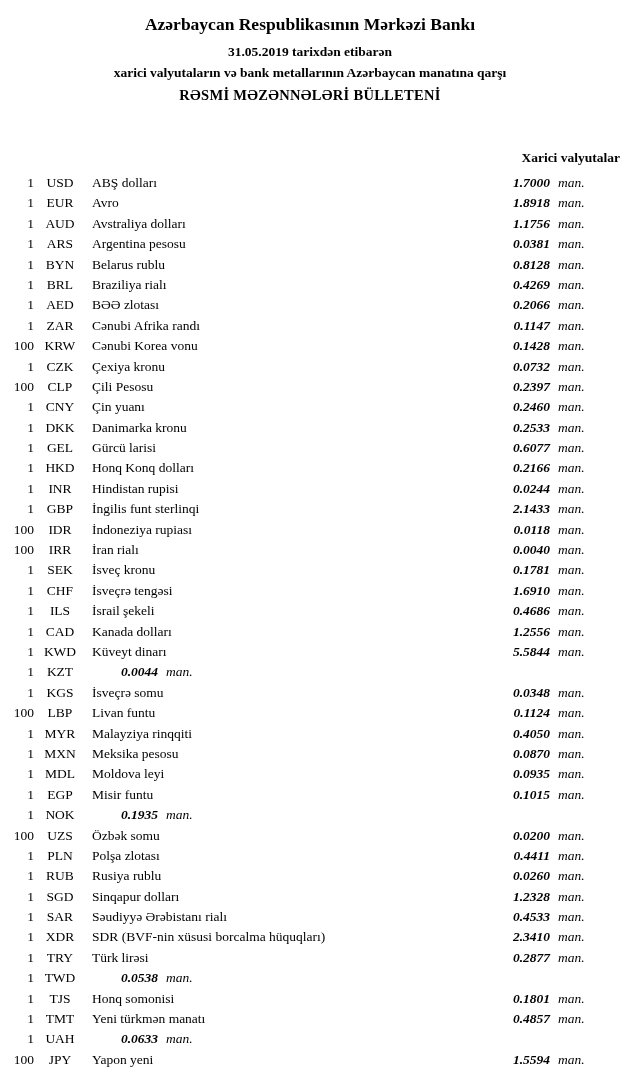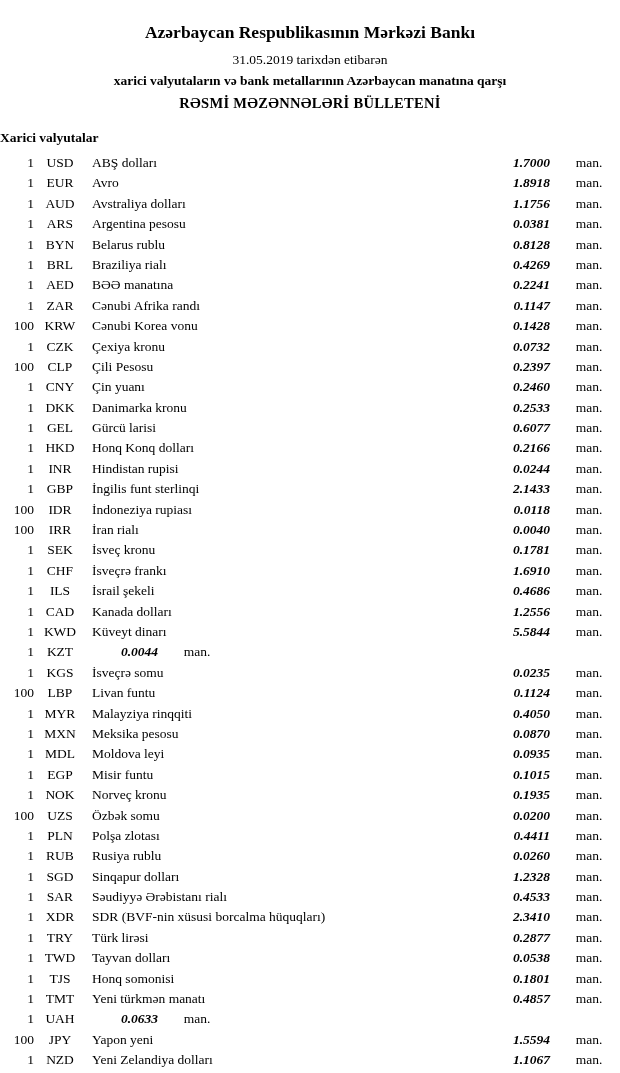--- a/index.html
+++ b/index.html
@@ -7,53 +7,53 @@
     margin: 0;
     padding: 0;
     background: #ffffff;
     color: #000000;
     font-family: "Liberation Serif", "DejaVu Serif", serif;
   }
   .page {
     width: 620px;
     height: 1073px;
     margin: 0 auto;
-    padding-top: 20px;
+    padding-top: 12px;
     overflow: hidden;
   }
   .doc-title {
     text-align: center;
     font-weight: bold;
     font-size: 17.5px;
     margin: 2px 0 0 0;
   }
   .doc-date {
     text-align: center;
-    font-weight: normal;
+    font-weight: bold;
     font-size: 13.5px;
     margin-top: 9px;
   }
   .doc-subtitle {
     text-align: center;
     font-weight: bold;
     font-size: 13.5px;
     margin-top: 5px;
   }
   .doc-bulletin {
     text-align: center;
     font-weight: bold;
     font-size: 14.5px;
     letter-spacing: 0.3px;
     margin-top: 6px;
   }
   .section-title {
-    text-align: left;
+    text-align: right;
     font-weight: bold;
     font-size: 13.5px;
-    margin-top: 18px;
+    margin-top: 46px;
     margin-bottom: 7px;
   }
   .rates-table {
     width: 100%;
   }
   .rate-row {
     display: flex;
     align-items: baseline;
     height: 20.4px;
     font-size: 13.5px;
@@ -78,23 +78,24 @@
   }
   .cell-rate {
     width: 72px;
     text-align: right;
     font-weight: bold;
     font-style: italic;
     flex: 0 0 auto;
   }
   .cell-unit {
     width: 70px;
-    text-align: center;
+    text-align: left;
     padding-left: 8px;
     flex: 0 0 auto;
+    font-style: italic;
   }
 </style>
 </head>
 <body>
 
 <div class="page">
 
   <div class="doc-title">Azərbaycan Respublikasının Mərkəzi Bankı</div>
 
   <div class="doc-date">31.05.2019 tarixdən etibarən</div>
@@ -150,22 +151,22 @@
     <span class="cell-qty">1</span>
     <span class="cell-code">BRL</span>
     <span class="cell-name">Braziliya rialı</span>
     <span class="cell-rate">0.4269</span>
     <span class="cell-unit">man.</span>
   </div>
 
   <div class="rate-row">
     <span class="cell-qty">1</span>
     <span class="cell-code">AED</span>
-    <span class="cell-name">BƏƏ manatına</span>
-    <span class="cell-rate">0.2241</span>
+    <span class="cell-name">BƏƏ zlotası</span>
+    <span class="cell-rate">0.2066</span>
     <span class="cell-unit">man.</span>
   </div>
 
   <div class="rate-row">
     <span class="cell-qty">1</span>
     <span class="cell-code">ZAR</span>
     <span class="cell-name">Cənubi Afrika randı</span>
     <span class="cell-rate">0.1147</span>
     <span class="cell-unit">man.</span>
   </div>
@@ -262,21 +263,21 @@
     <span class="cell-qty">1</span>
     <span class="cell-code">SEK</span>
     <span class="cell-name">İsveç kronu</span>
     <span class="cell-rate">0.1781</span>
     <span class="cell-unit">man.</span>
   </div>
 
   <div class="rate-row">
     <span class="cell-qty">1</span>
     <span class="cell-code">CHF</span>
-    <span class="cell-name">İsveçrə frankı</span>
+    <span class="cell-name">İsveçrə tengəsi</span>
     <span class="cell-rate">1.6910</span>
     <span class="cell-unit">man.</span>
   </div>
 
   <div class="rate-row">
     <span class="cell-qty">1</span>
     <span class="cell-code">ILS</span>
     <span class="cell-name">İsrail şekeli</span>
     <span class="cell-rate">0.4686</span>
     <span class="cell-unit">man.</span>
@@ -302,21 +303,21 @@
     <span class="cell-qty">1</span>
     <span class="cell-code">KZT</span>
     <span class="cell-rate">0.0044</span>
     <span class="cell-unit">man.</span>
   </div>
 
   <div class="rate-row">
     <span class="cell-qty">1</span>
     <span class="cell-code">KGS</span>
     <span class="cell-name">İsveçrə somu</span>
-    <span class="cell-rate">0.0235</span>
+    <span class="cell-rate">0.0348</span>
     <span class="cell-unit">man.</span>
   </div>
 
   <div class="rate-row">
     <span class="cell-qty">100</span>
     <span class="cell-code">LBP</span>
     <span class="cell-name">Livan funtu</span>
     <span class="cell-rate">0.1124</span>
     <span class="cell-unit">man.</span>
   </div>
@@ -349,21 +350,20 @@
     <span class="cell-qty">1</span>
     <span class="cell-code">EGP</span>
     <span class="cell-name">Misir funtu</span>
     <span class="cell-rate">0.1015</span>
     <span class="cell-unit">man.</span>
   </div>
 
   <div class="rate-row">
     <span class="cell-qty">1</span>
     <span class="cell-code">NOK</span>
-    <span class="cell-name">Norveç kronu</span>
     <span class="cell-rate">0.1935</span>
     <span class="cell-unit">man.</span>
   </div>
 
   <div class="rate-row">
     <span class="cell-qty">100</span>
     <span class="cell-code">UZS</span>
     <span class="cell-name">Özbək somu</span>
     <span class="cell-rate">0.0200</span>
     <span class="cell-unit">man.</span>
@@ -413,21 +413,20 @@
     <span class="cell-qty">1</span>
     <span class="cell-code">TRY</span>
     <span class="cell-name">Türk lirəsi</span>
     <span class="cell-rate">0.2877</span>
     <span class="cell-unit">man.</span>
   </div>
 
   <div class="rate-row">
     <span class="cell-qty">1</span>
     <span class="cell-code">TWD</span>
-    <span class="cell-name">Tayvan dolları</span>
     <span class="cell-rate">0.0538</span>
     <span class="cell-unit">man.</span>
   </div>
 
   <div class="rate-row">
     <span class="cell-qty">1</span>
     <span class="cell-code">TJS</span>
     <span class="cell-name">Honq somonisi</span>
     <span class="cell-rate">0.1801</span>
     <span class="cell-unit">man.</span>

